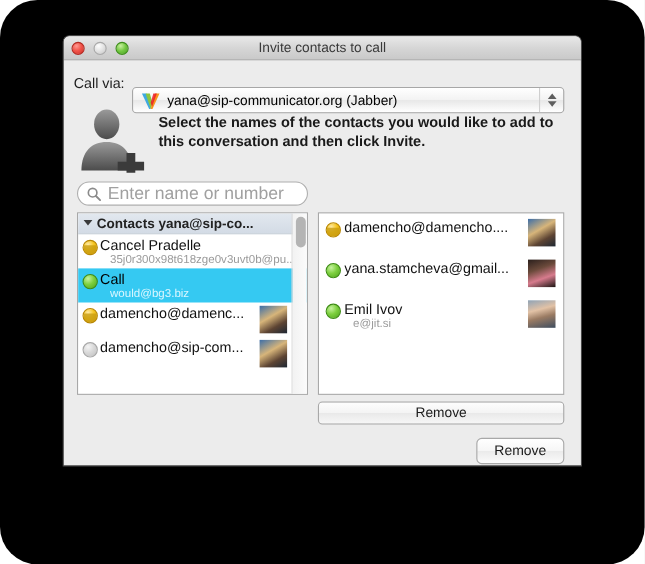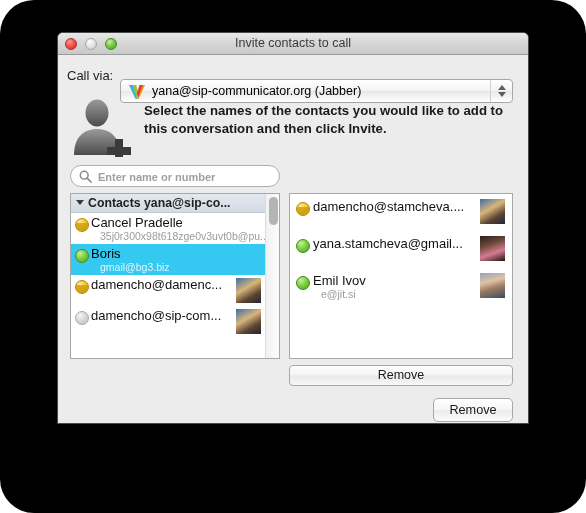--- a/index.html
+++ b/index.html
@@ -173,23 +173,22 @@
     width: 13px; height: 13px;
   }
   #search-input {
     position: absolute;
     left: 25px; top: 0;
     width: 178px; height: 20px;
     border: none;
     outline: none;
     background: transparent;
     font-family: "Liberation Sans", sans-serif;
-    font-size: 11px;
+    font-size: 16px;
     color: #737373;
-    font-weight: bold;
   }
   #search-input::placeholder { color: #a0a0a0; }
 
   
   .list-panel {
     position: absolute;
     top: 138px;
     height: 166px;
     background: #ffffff;
     border: 1px solid #a8a8a8;
@@ -422,22 +421,22 @@
       </div>
 
       <div class="contact-row">
         <span class="status-dot status-away"></span>
         <span class="contact-name">Cancel Pradelle</span>
         <span class="contact-sub">35j0r300x98t618zge0v3uvt0b@pu...</span>
       </div>
 
       <div class="contact-row selected">
         <span class="status-dot status-online"></span>
-        <span class="contact-name">Boris</span>
-        <span class="contact-sub">gmail@bg3.biz</span>
+        <span class="contact-name">Call</span>
+        <span class="contact-sub">would@bg3.biz</span>
       </div>
 
       <div class="contact-row">
         <span class="status-dot status-away"></span>
         <span class="contact-name">damencho@damenc...</span>
         <span class="avatar-thumb av-a"></span>
       </div>
 
       <div class="contact-row">
         <span class="status-dot status-offline"></span>
@@ -447,21 +446,21 @@
 
       <div id="left-scroll-track">
         <div id="left-scroll-thumb"></div>
       </div>
     </div>
 
     <div id="right-panel" class="list-panel">
 
       <div class="sel-row">
         <span class="status-dot status-away"></span>
-        <span class="contact-name">damencho@stamcheva....</span>
+        <span class="contact-name">damencho@damencho....</span>
         <span class="avatar-thumb av-a"></span>
       </div>
 
       <div class="sel-row">
         <span class="status-dot status-online"></span>
         <span class="contact-name">yana.stamcheva@gmail...</span>
         <span class="avatar-thumb av-b"></span>
       </div>
 
       <div class="sel-row">

